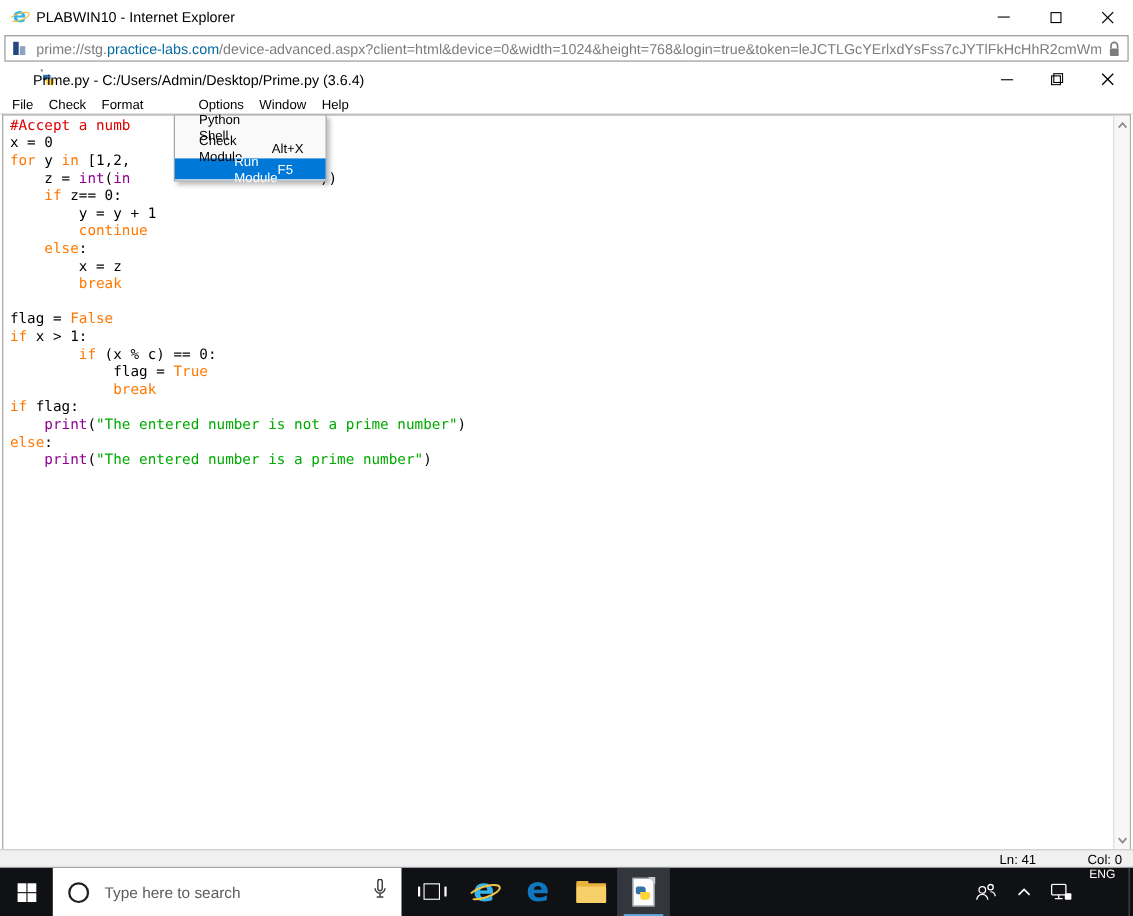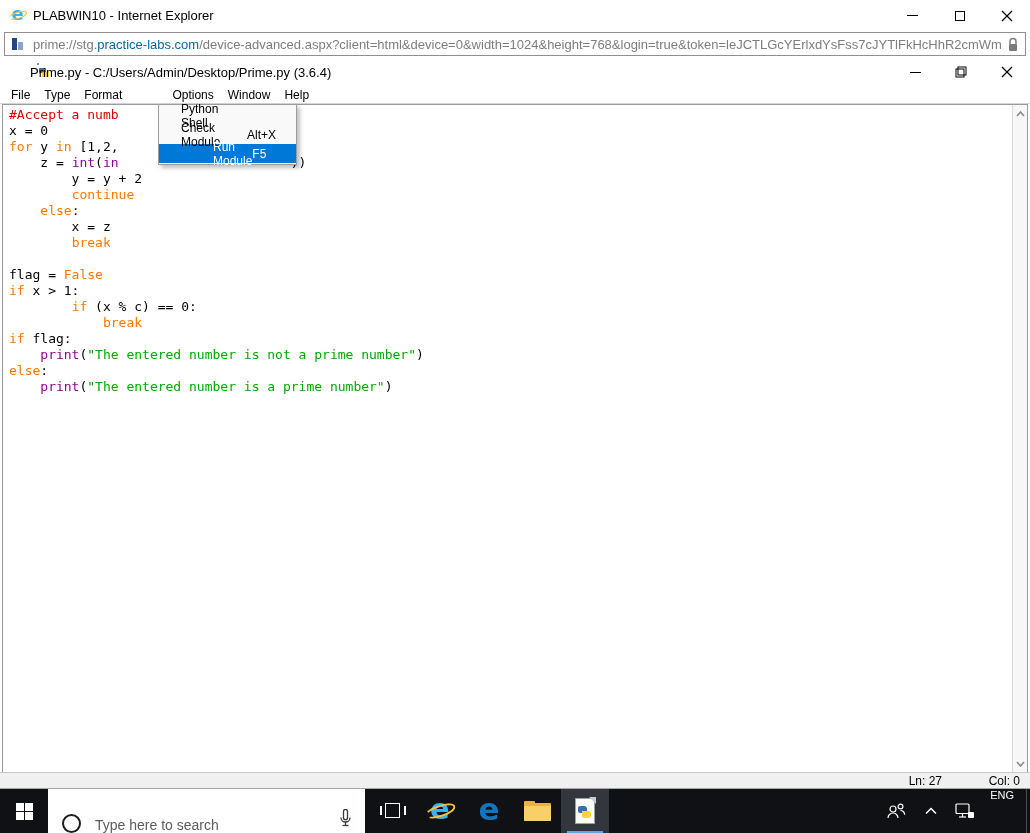--- a/index.html
+++ b/index.html
@@ -67,21 +67,21 @@
   .status-ln { position:absolute; right:88px; top:1px; }
   .status-col { position:absolute; right:10px; top:1px; }
 
   
   .taskbar { position:absolute; left:0; top:789px; width:1030px; height:44px; background:#101114; display:flex; align-items:stretch; }
   .tb-start { width:48px; display:flex; align-items:center; justify-content:center; flex:0 0 auto; }
   .winflag { position:relative; width:17px; height:17px; }
   .winflag i { position:absolute; width:8px; height:8px; background:#fff; }
   .winflag .p1{left:0;top:0;} .winflag .p2{right:0;top:0;} .winflag .p3{left:0;bottom:0;} .winflag .p4{right:0;bottom:0;}
 
-  .tb-search { width:317px; background:#ffffff; display:flex; align-items:flex-end; flex:0 0 auto; }
+  .tb-search { width:317px; background:#ffffff; display:flex; align-items:center; flex:0 0 auto; }
   .cortana-ring { width:19px; height:19px; border:2.5px solid #1e1e1e; border-radius:50%; margin:0 14px 0 14px; flex:0 0 auto; }
   .tb-search-text { font-size:14px; color:#5c5c5c; flex:1 1 auto; }
   .tb-mic { margin-right:12px; flex:0 0 auto; }
   .tb-mic svg path, .tb-mic svg line { stroke:#3a3a3a; stroke-width:1.3; fill:none; }
 
   .tb-app { width:48px; display:flex; align-items:center; justify-content:center; flex:0 0 auto; position:relative; }
   .tb-app.spaced { margin-left:4px; }
   .tb-app.active { background:#33373d; }
   .tb-app.active::after { content:""; position:absolute; left:6px; right:6px; bottom:0; height:2px; background:var(--taskbar_underline); }
 
@@ -181,43 +181,45 @@
       <div class="idle-btn idle-close">
         <svg class="glyph-close" width="12" height="12" viewBox="0 0 12 12">
             <line x1="1" y1="1" x2="11" y2="11"></line>
             <line x1="11" y1="1" x2="1" y2="11"></line>
           </svg>
       </div>
     </div>
 
     <div class="idle-menubar">
         <span class="mitem">File</span>
-        <span class="mitem">Type</span>
+        <span class="mitem">Check</span>
         <span class="mitem">Format</span>
         <span class="mitem active">Run</span>
         <span class="mitem">Options</span>
         <span class="mitem">Window</span>
         <span class="mitem">Help</span>
       </div>
 
     <div class="idle-editor">
       <div class="code-area">
           <div class="cline"><span class="cm">#Accept a numb</span></div>
           <div class="cline"><span class="tx">x = 0</span></div>
           <div class="cline"><span class="kw">for</span><span class="tx"> y </span><span class="kw">in</span><span class="tx"> [1,2,</span></div>
           <div class="cline"><span class="tx">    z = </span><span class="bi">int</span><span class="tx">(</span><span class="bi">in</span><span class="tx">                     </span><span class="st">"</span><span class="tx">))</span></div>
-          <div class="cline"><span class="tx">        y = y + 2</span></div>
+          <div class="cline"><span class="tx">    </span><span class="kw">if</span><span class="tx"> z== 0:</span></div>
+          <div class="cline"><span class="tx">        y = y + 1</span></div>
           <div class="cline"><span class="tx">        </span><span class="kw">continue</span></div>
           <div class="cline"><span class="tx">    </span><span class="kw">else</span><span class="tx">:</span></div>
           <div class="cline"><span class="tx">        x = z</span></div>
           <div class="cline"><span class="tx">        </span><span class="kw">break</span></div>
           <div class="cline"></div>
           <div class="cline"><span class="tx">flag = </span><span class="kw">False</span></div>
           <div class="cline"><span class="kw">if</span><span class="tx"> x &gt; 1:</span></div>
           <div class="cline"><span class="tx">        </span><span class="kw">if</span><span class="tx"> (x % c) == 0:</span></div>
+          <div class="cline"><span class="tx">            flag = </span><span class="kw">True</span></div>
           <div class="cline"><span class="tx">            </span><span class="kw">break</span></div>
           <div class="cline"><span class="kw">if</span><span class="tx"> flag:</span></div>
           <div class="cline"><span class="tx">    </span><span class="bi">print</span><span class="tx">(</span><span class="st">"The entered number is not a prime number"</span><span class="tx">)</span></div>
           <div class="cline"><span class="kw">else</span><span class="tx">:</span></div>
           <div class="cline"><span class="tx">    </span><span class="bi">print</span><span class="tx">(</span><span class="st">"The entered number is a prime number"</span><span class="tx">)</span></div>
         </div>
       <div class="vscrollbar">
         <div class="sb-arrow sb-up">
           <svg width="9" height="6" viewBox="0 0 9 6">
               <polyline points="1,5 4.5,1 8,5"></polyline>
@@ -240,21 +242,21 @@
           <span class="dlabel">Check Module</span>
           <span class="daccel">Alt+X</span>
         </div>
         <div class="drow hl">
           <span class="dlabel">Run Module</span>
           <span class="daccel">F5</span>
         </div>
       </div>
 
     <div class="idle-statusbar">
-      <span class="status-ln">Ln: 27</span>
+      <span class="status-ln">Ln: 41</span>
       <span class="status-col">Col: 0</span>
     </div>
   </div>
 
   <div class="taskbar">
     <div class="tb-start">
       <span class="winflag">
           <i class="p1"></i>
           <i class="p2"></i>
           <i class="p3"></i>

